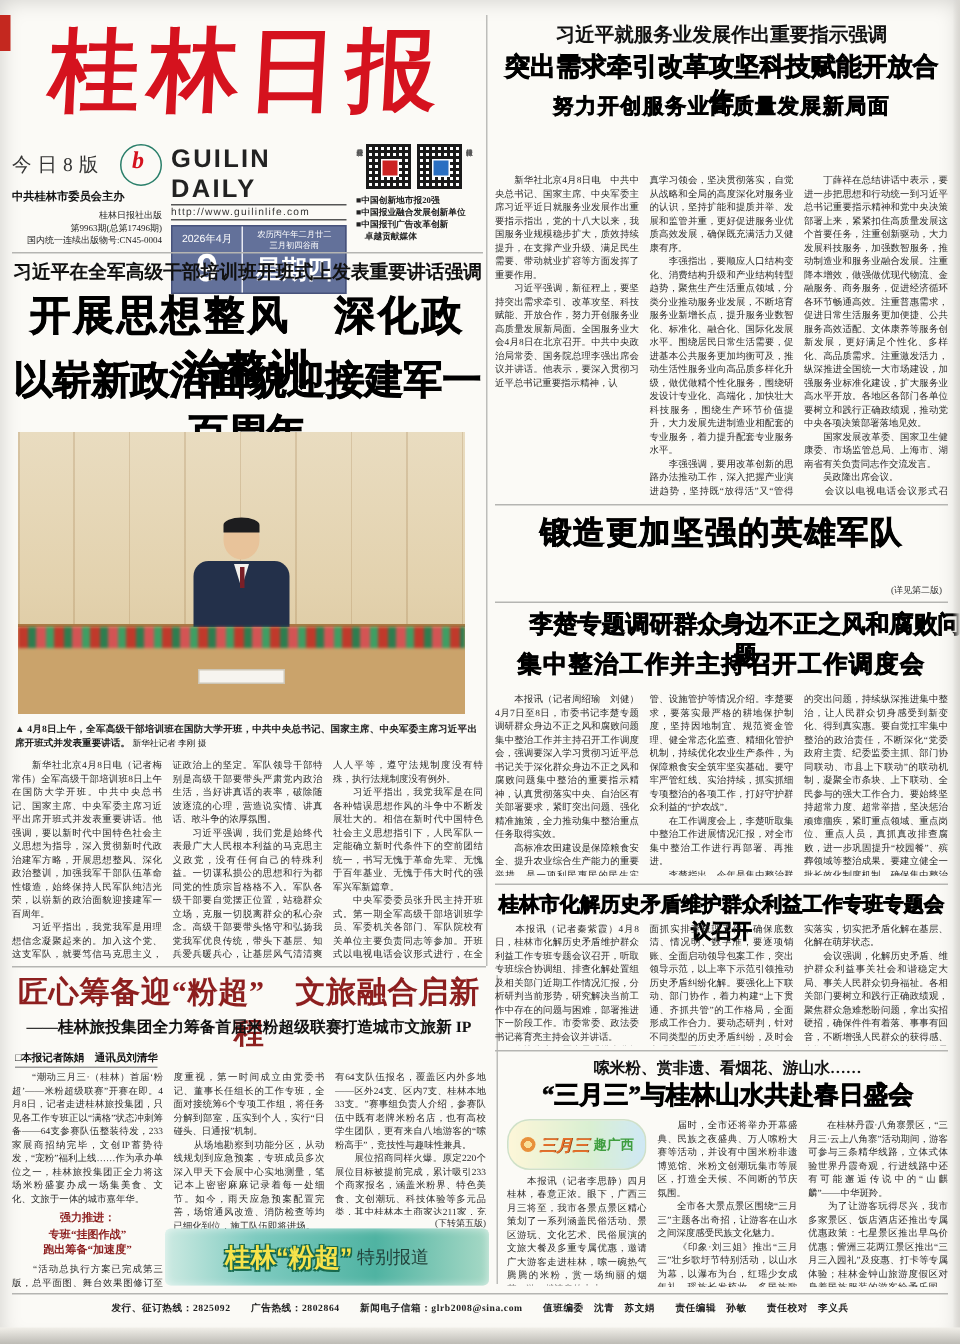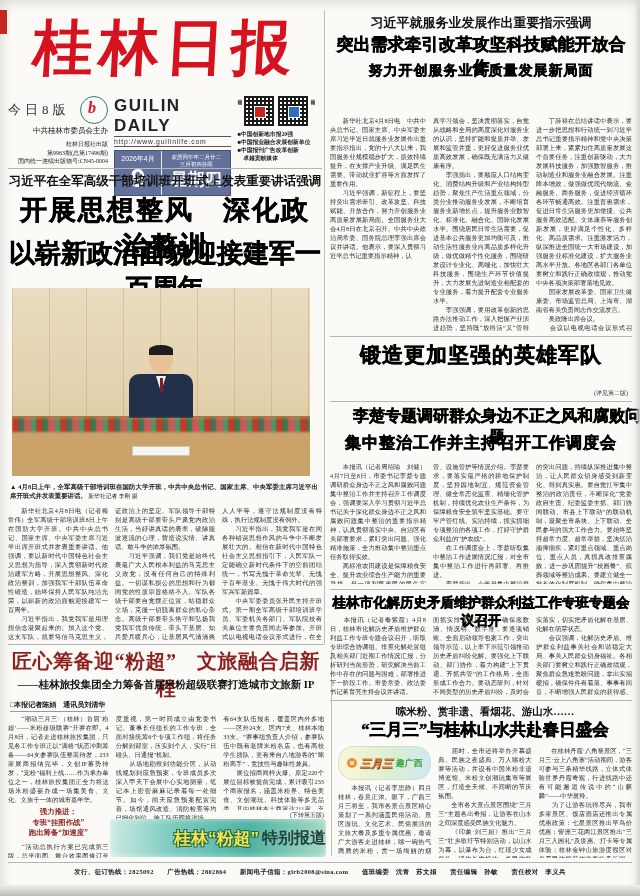--- a/index.html
+++ b/index.html
@@ -19,21 +19,21 @@
   .brand{font-size:60px;font-weight:bold;color:#d5121e;letter-spacing:6px;line-height:82px;
          font-family:"DejaVu Serif",serif;transform:skewX(-3deg);}
   .mh-bottom{position:absolute;left:0;top:90px;width:314px;display:flex;}
   .mh-left{width:104px;}
   .edition-row{display:flex;justify-content:space-between;align-items:center;}
   .edition{font-size:13px;letter-spacing:4px;color:#333;}
   .logo-circle{width:26px;height:26px;border-radius:50%;border:1.5px solid #2a7f6a;
                position:relative;flex:none;}
   .logo-glyph{position:absolute;left:7px;top:2px;font-size:16px;font-weight:bold;color:#d5121e;
               font-style:italic;}
-  .organizer{font-size:7.5px;font-weight:normal;margin-top:2px;color:#111;text-align:right;}
+  .organizer{font-size:7.5px;font-weight:bold;margin-top:2px;color:#111;}
   .publines{font-size:6px;line-height:8.5px;text-align:right;margin-top:4px;color:#222;}
   .mh-mid{width:122px;margin-left:6px;}
   .engname{font-family:"Liberation Sans",sans-serif;font-weight:bold;font-size:17px;
            letter-spacing:1.5px;color:#222;}
   .url{font-size:6.8px;letter-spacing:.8px;color:#333;border-top:1px solid #555;
        border-bottom:1px solid #555;padding:1px 0;font-family:"Liberation Sans",sans-serif;}
   .datebox{margin-top:3px;height:44px;background:#63719a;border:1px solid #47527a;
            display:flex;color:#fff;font-family:"Liberation Sans",sans-serif;}
   .db-left{width:46px;border-right:1px solid #e8eaf2;text-align:center;}
   .db-month{font-size:7px;padding-top:3px;}
@@ -69,25 +69,25 @@
   .hair{position:absolute;left:0;top:-2px;width:24px;height:10px;background:#1d1d1f;border-radius:50% 50% 0 0;}
   .papers{position:absolute;left:50%;transform:translateX(-50%);bottom:20px;width:56px;height:8px;
           background:#f6f4ef;border:1px solid #cdc6b6;}
   .caption{font-size:6.4px;line-height:9px;font-weight:bold;color:#222;text-align:justify;}
   .cap-credit{font-weight:normal;font-size:5.8px;}
   .redsub{font-size:7.4px;line-height:10.5px;font-weight:bold;color:#8d1f1f;text-align:center;
           white-space:pre-wrap;margin:3px 0;}
   .byline{font-size:7px;font-weight:bold;color:#111;}
   .note{font-size:6px;color:#333;}
   .banner{background:linear-gradient(90deg,#cdeae2,#7ecbc0 28%,#4fb3a2 65%,#a7d9c6);
-          border-radius:4px;display:flex;align-items:center;justify-content:flex-end;gap:3px;
+          border-radius:4px;display:flex;align-items:center;justify-content:center;gap:3px;
           box-shadow:inset 0 0 6px rgba(255,255,255,.6);}
   .banner-t1{font-size:17px;font-weight:900;color:#f7e34b;font-family:"Liberation Sans",sans-serif;
              text-shadow:1px 1px 0 #176a4e,-1px 1px 0 #176a4e,1px -1px 0 #176a4e,-1px -1px 0 #176a4e;}
-  .banner-t2{font-size:16px;font-weight:bold;color:#21413a;}
+  .banner-t2{font-size:12px;font-weight:normal;color:#21413a;}
   .graphic{background:linear-gradient(90deg,#fdf6d8,#d9efd2 60%,#cfe8f5);border:1px solid #cfe0c8;
            border-radius:15px;display:flex;align-items:center;justify-content:center;gap:3px;}
   .gfx-bowl{width:10px;height:10px;border-radius:50%;background:radial-gradient(#f9e09a 35%,#e8913c 36%);flex:none;}
   .gfx-t1{font-size:11px;font-weight:900;color:#e8702a;font-style:italic;
           font-family:"Liberation Sans",sans-serif;text-shadow:.5px .5px 0 #7a3c10;}
   .gfx-t2{font-size:9px;font-weight:900;color:#3f9e3f;font-family:"Liberation Sans",sans-serif;}
   .footer{font-size:6.4px;letter-spacing:.4px;color:#222;font-weight:bold;}
   .edge-red{position:absolute;left:0;top:10px;width:7px;height:24px;background:#c4281f;}
   .scan-bottom{position:absolute;left:0;right:0;bottom:0;height:11px;
                background:linear-gradient(#f1efe9,#bdbbb5);}

